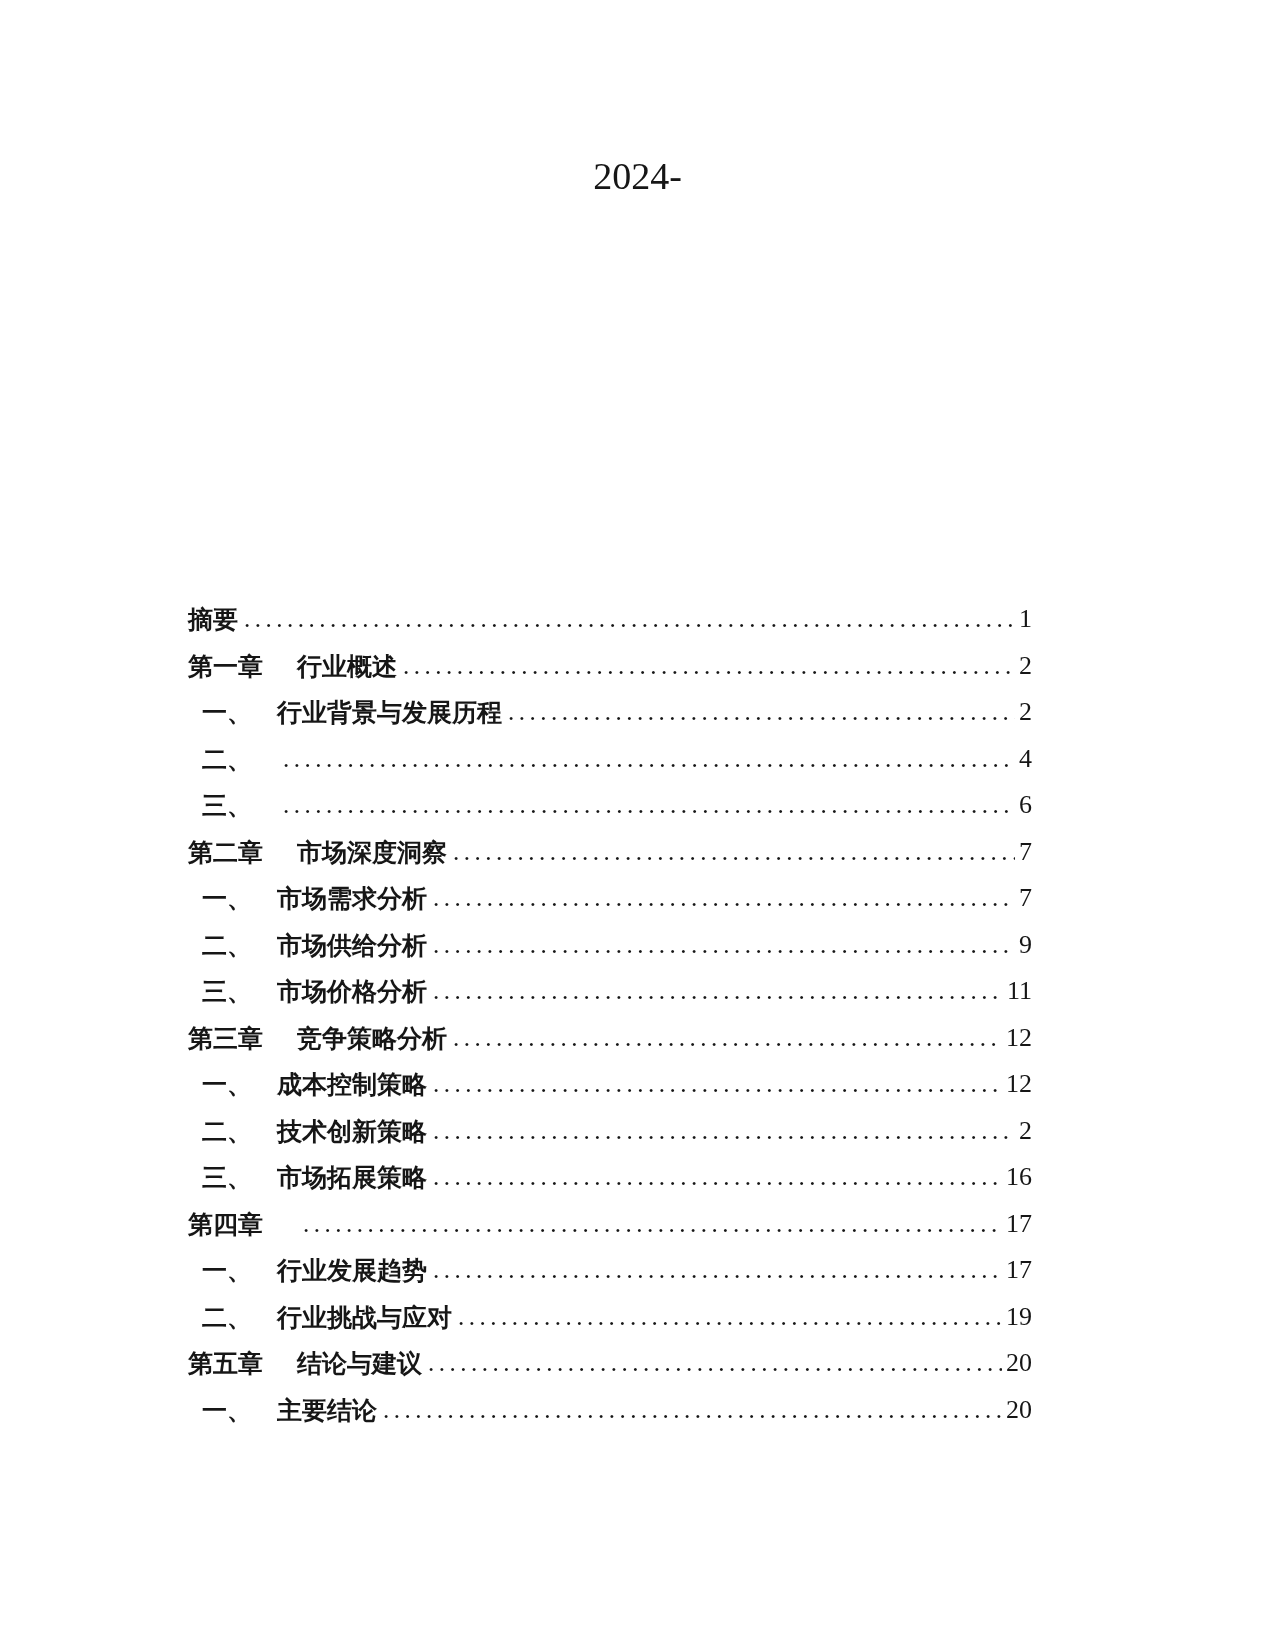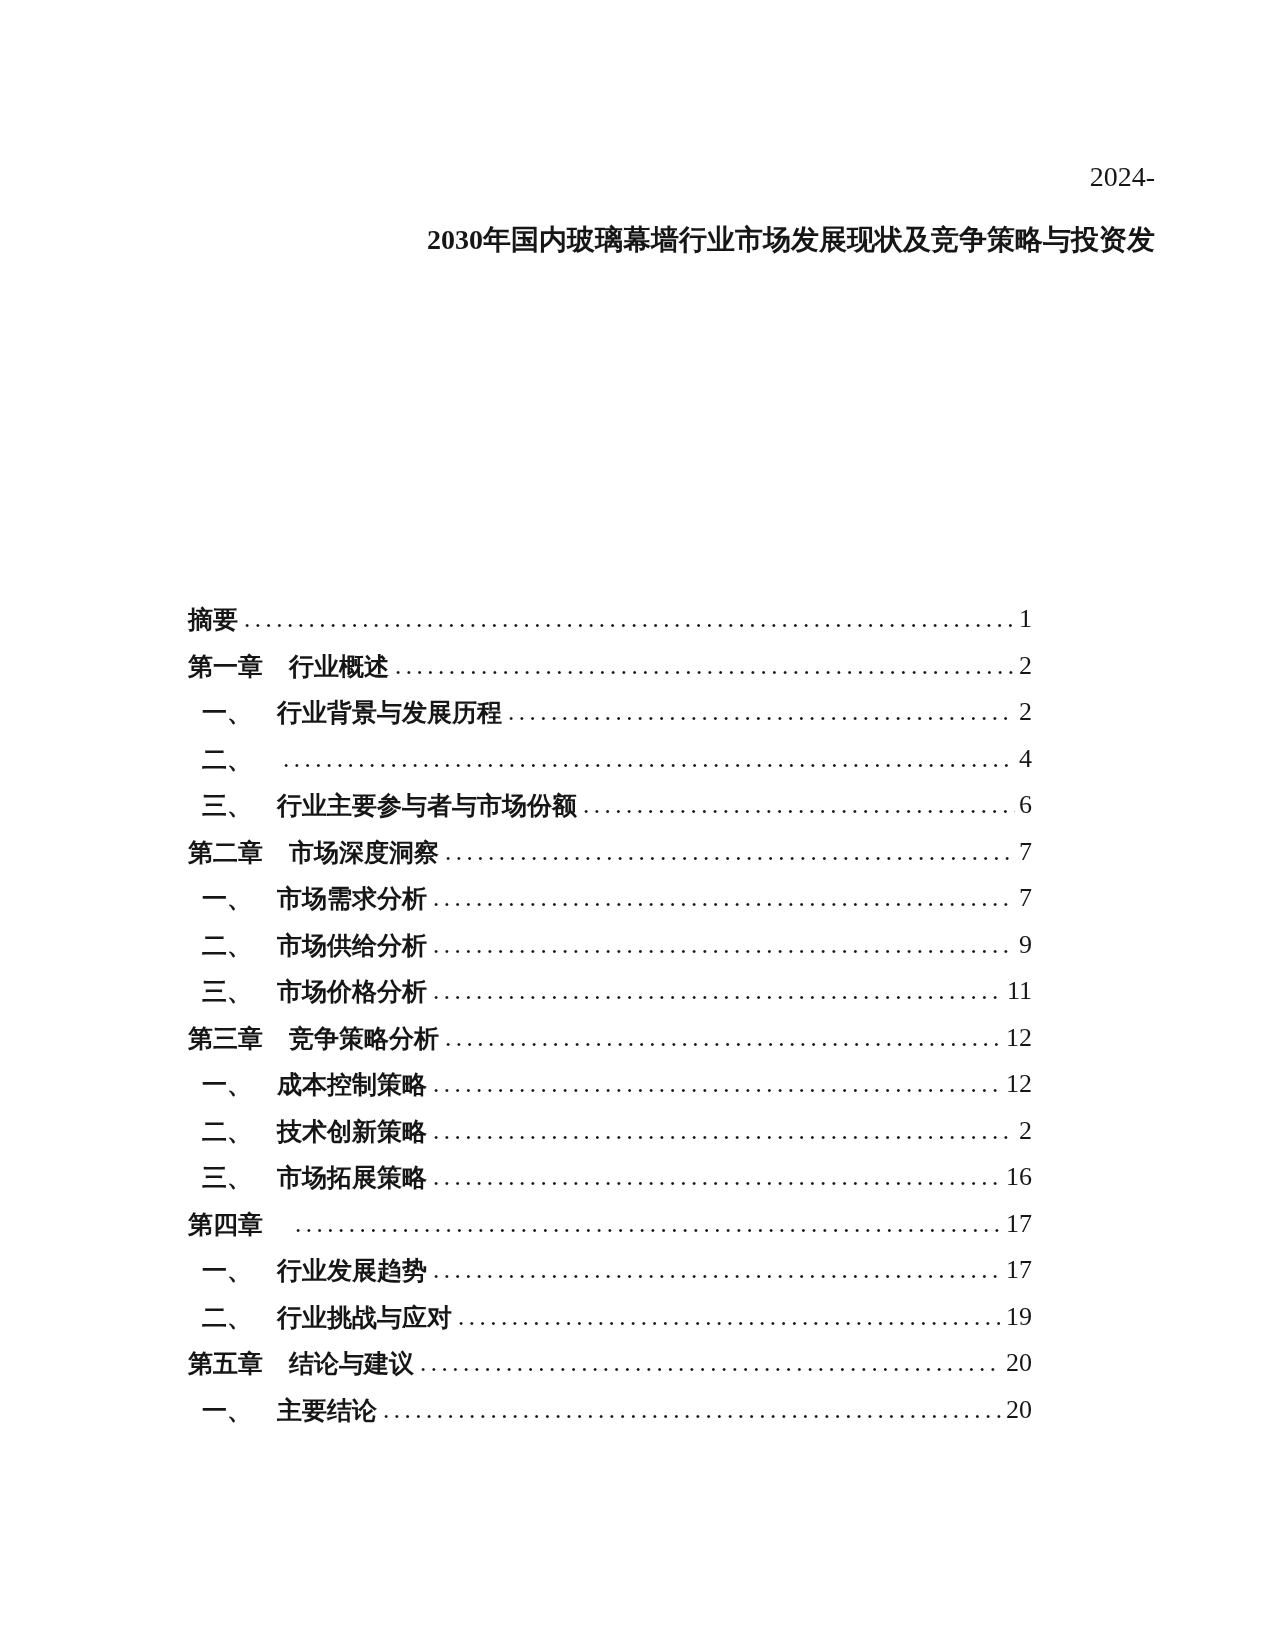--- a/index.html
+++ b/index.html
@@ -11,23 +11,23 @@
     margin: 0 auto;
     background: #ffffff;
     color: #161616;
     overflow: hidden;
   }
   .title-block {
     position: absolute;
     top: 145px;
     left: 120px;
     right: 120px;
-    text-align: right;
+    text-align: center;
     line-height: 63px;
-    font-size: 28px;
+    font-size: 38px;
   }
   .title-line-latin {
     font-family: "Liberation Serif", "DejaVu Serif", serif;
     font-weight: 400;
   }
   .title-line-cjk {
     font-family: "Liberation Serif", "Liberation Sans", "DejaVu Sans", sans-serif;
     font-weight: 700;
   }
   .toc {
@@ -42,21 +42,21 @@
     height: 46.5px;
     line-height: 46.5px;
     font-size: 25px;
     font-weight: 700;
     font-family: "Liberation Sans", "DejaVu Sans", sans-serif;
     cursor: pointer;
   }
   .toc-num { flex: none; white-space: nowrap; }
   .toc-num:empty { display: none; }
   .toc-title { flex: none; white-space: nowrap; }
-  .lvl1 .toc-num { margin-right: 26px; }
+  .lvl1 .toc-num { margin-right: 34px; }
   .lvl2 { padding-left: 14px; }
   .lvl2 .toc-num { margin-right: 25px; }
   .toc-leader {
     flex: 1 1 auto;
     overflow: hidden;
     white-space: nowrap;
     margin-left: 6px;
     margin-right: 4px;
     font-family: "Liberation Serif", "DejaVu Serif", serif;
     font-weight: 400;
@@ -75,21 +75,20 @@
     white-space: nowrap;
   }
 </style>
 </head>
 <body>
 
 <div class="page">
 
   <div class="title-block">
     <div class="title-line-latin">2024-</div>
-    <div class="title-line-cjk">2030年国内玻璃幕墙行业市场发展现状及竞争策略与投资发</div>
   </div>
 
   <div class="toc">
 
     <div class="toc-row lvl1">
 
       <span class="toc-title">摘要</span>
       <span class="toc-leader"></span>
       <span class="toc-page">1</span>
     </div>
@@ -109,21 +108,20 @@
     </div>
 
     <div class="toc-row lvl2">
       <span class="toc-num">二、</span>
       <span class="toc-leader"></span>
       <span class="toc-page">4</span>
     </div>
 
     <div class="toc-row lvl2">
       <span class="toc-num">三、</span>
-      <span class="toc-title">行业主要参与者与市场份额</span>
       <span class="toc-leader"></span>
       <span class="toc-page">6</span>
     </div>
 
     <div class="toc-row lvl1">
       <span class="toc-num">第二章</span>
       <span class="toc-title">市场深度洞察</span>
       <span class="toc-leader"></span>
       <span class="toc-page">7</span>
     </div>

